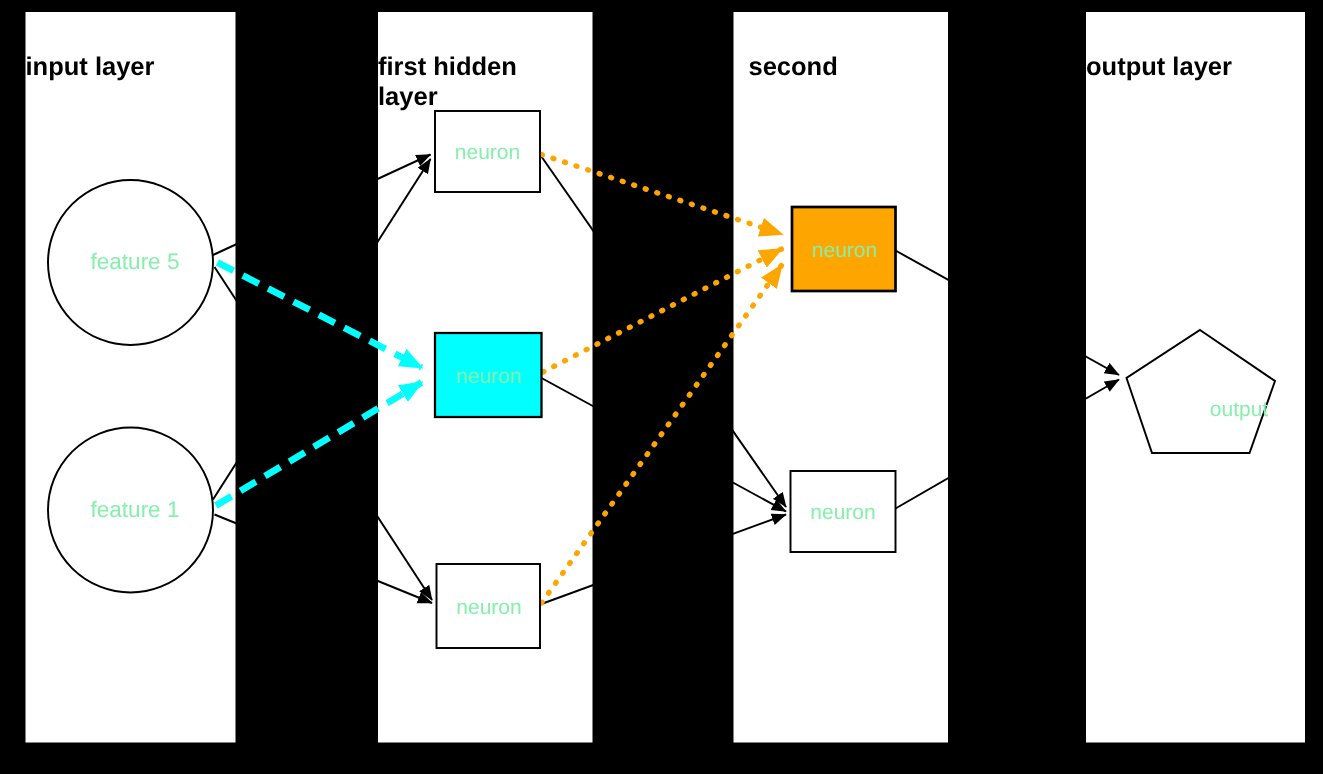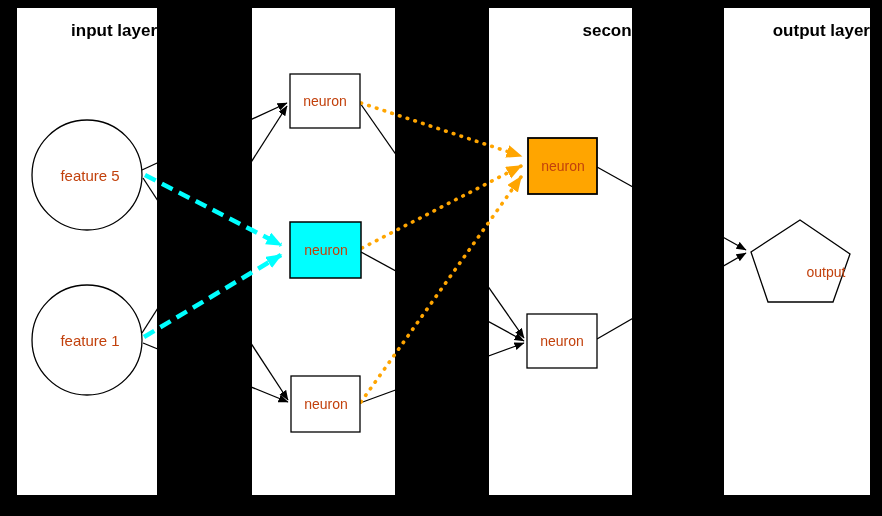--- a/index.html
+++ b/index.html
@@ -15,32 +15,32 @@
     overflow: hidden;
     font-family: "Liberation Sans", sans-serif;
   }
   .stage svg {
     position: absolute;
     left: 0;
     top: 0;
   }
   .panel-title {
     position: absolute;
-    top: 21px;
-    text-align: right;
+    top: 35px;
+    text-align: left;
     font-weight: bold;
     font-size: 17px;
     line-height: 20px;
     color: #000000;
   }
   .node-label {
     position: absolute;
     transform: translate(-50%, -50%);
     font-size: 14px;
-    color: #c2410c;
+    color: #86efac;
     white-space: nowrap;
   }
   .feature-label { font-size: 15px; }
 </style>
 </head>
 <body>
 
 <div class="stage">
 
   <svg width="882" height="516" viewBox="0 0 882 516">
@@ -94,20 +94,24 @@
     <rect x="528" y="138" width="69" height="56" stroke="#000000" stroke-width="1.8" fill="#ffa500"></rect>
     <rect x="527" y="314" width="70" height="54" fill="#ffffff" stroke="#000000" stroke-width="1.3"></rect>
 
     <polygon points="800,220 850,254 833,302 768,302 751,252" fill="#ffffff" stroke="#000000" stroke-width="1.3"></polygon>
   </svg>
 
   <div class="panel-title" style="left:17px; width:140px;">
     <div>input layer</div>
     <div></div>
   </div>
+  <div class="panel-title" style="left:252px; width:143px;">
+    <div>first hidden</div>
+    <div>layer</div>
+  </div>
   <div class="panel-title" style="left:489px; width:143px;padding-left:10px;">
     <div>second</div>
   </div>
   <div class="panel-title" style="left:724px; width:146px;">
     <div>output layer</div>
     <div></div>
   </div>
 
   <div class="node-label feature-label" style="left:90px; top:175px;">feature 5</div>
   <div class="node-label feature-label" style="left:90px; top:340px;">feature 1</div>

